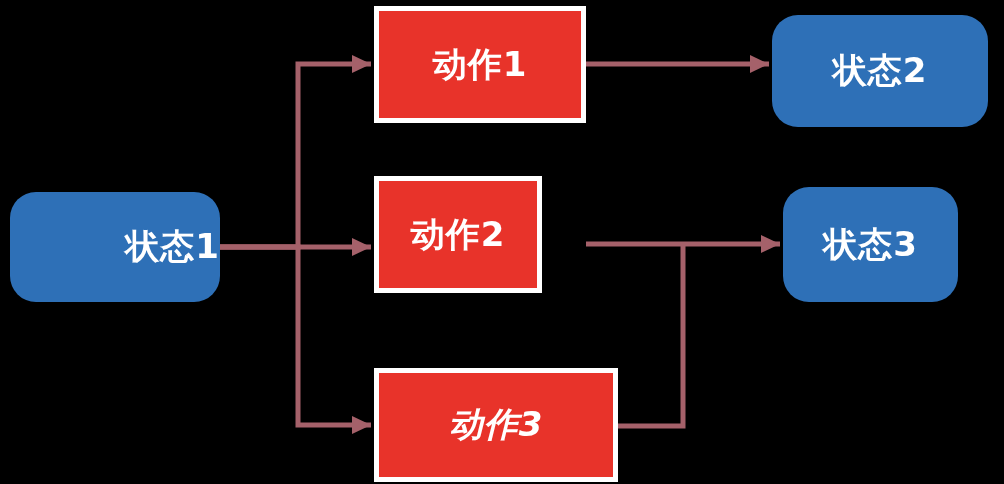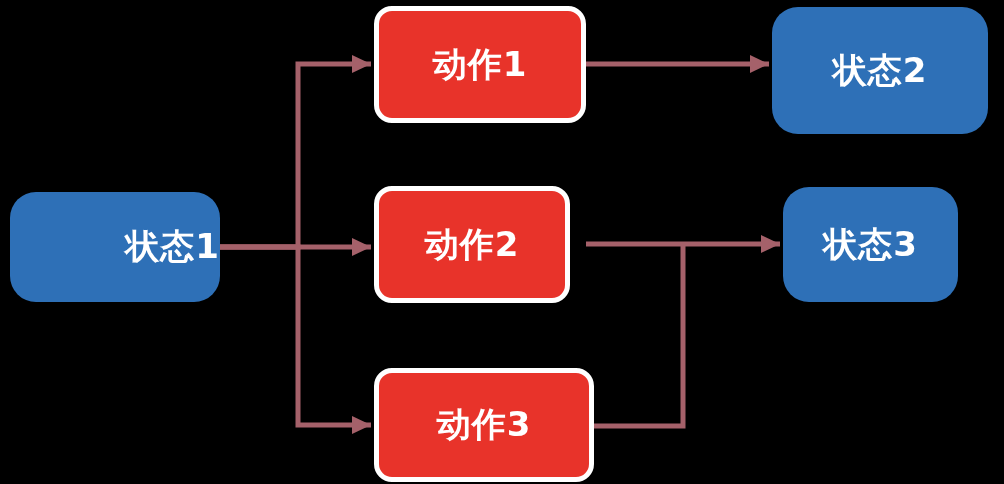--- a/index.html
+++ b/index.html
@@ -30,36 +30,35 @@
   .node {
     position: absolute;
     display: flex;
     align-items: center;
     justify-content: center;
     box-sizing: border-box;
     color: var(--text, #fff);
     font-size: 34px;
     font-weight: bold;
     letter-spacing: 1px;
-    border-radius: 18px;
   }
   .node.state {
     background: var(--state-fill, #2e70b7);
     border-radius: 26px;
   }
   .node.action {
     background: var(--action-fill, #e8332a);
     border: 5px solid var(--action-border, #ffffff);
   }
   
   #n-state1  { left: 10px;  top: 192px; width: 210px; height: 110px; justify-content: flex-end; }
   #n-action1 { left: 374px; top: 6px;   width: 212px; height: 117px; }
-  #n-action2 { left: 374px; top: 186px; width: 196px; height: 117px; }
-  #n-action3 { left: 374px; top: 368px; width: 220px; height: 114px; }
-  #n-state2  { left: 772px; top: 7px;   width: 216px; height: 127px; }
+  #n-action2 { left: 374px; top: 176px; width: 168px; height: 117px; }
+  #n-action3 { left: 374px; top: 368px; width: 244px; height: 114px; font-style: italic; }
+  #n-state2  { left: 772px; top: 15px;   width: 216px; height: 112px; }
   #n-state3  { left: 783px; top: 187px; width: 175px; height: 115px; }
 </style>
 </head>
 <body>
 
 <div class="canvas">
 
   <svg class="edges" viewBox="0 0 1004 484" xmlns="http://www.w3.org/2000/svg">
     <defs>
       <marker id="arrow" markerUnits="userSpaceOnUse" markerWidth="22" markerHeight="20" refX="19" refY="9" orient="auto">

